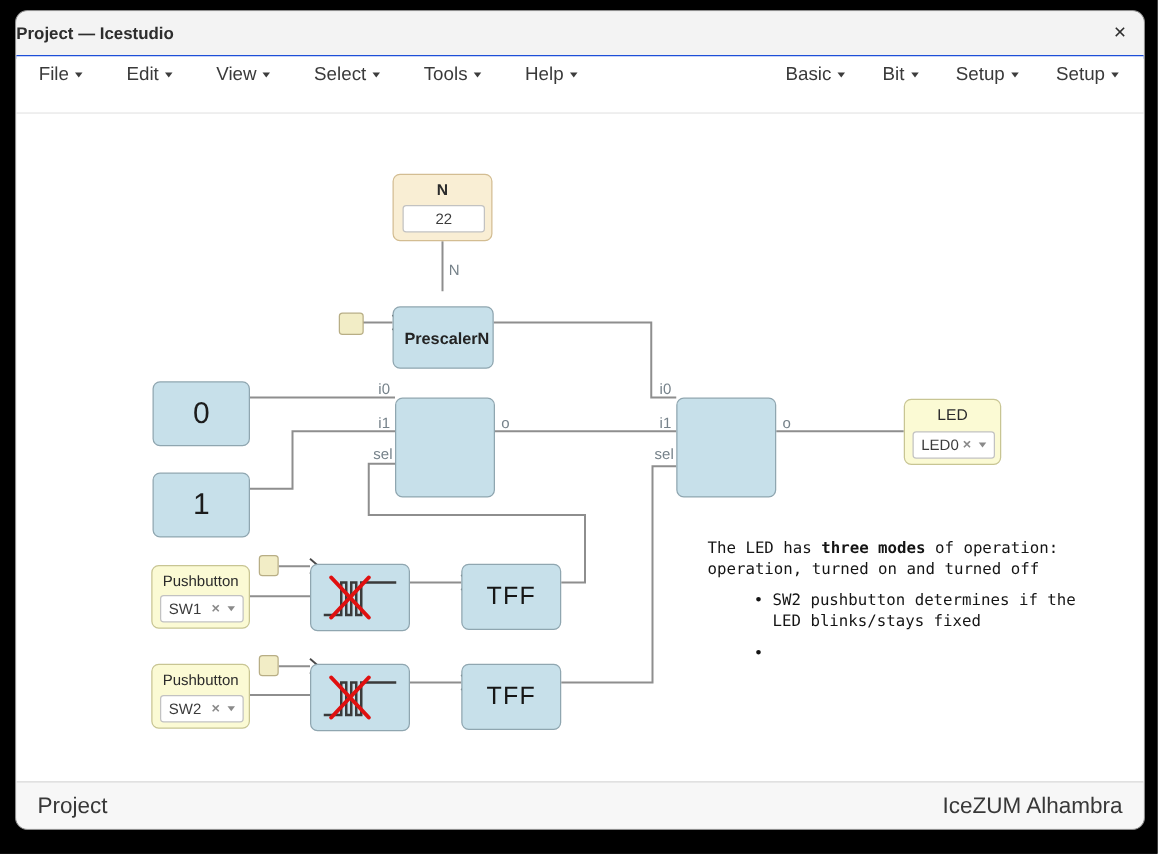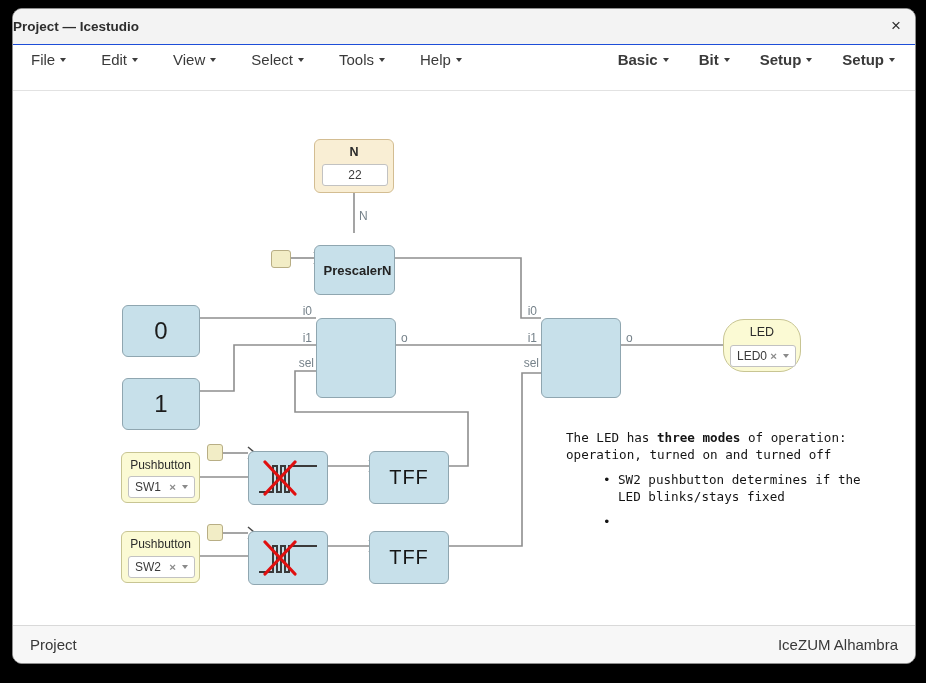--- a/index.html
+++ b/index.html
@@ -10,21 +10,21 @@
   .titlebar{position:absolute;left:0;top:0;right:0;height:35px;background:#f3f3f3;
             border-bottom:3px solid #1d4ed8;display:flex;align-items:center;justify-content:flex-start;}
   .title{font-size:13.5px;font-weight:bold;color:#2d2d2d;}
   .close{position:absolute;right:14px;top:7px;font-size:17px;color:#2d2d2d;line-height:20px;cursor:default;}
   
   .menubar{position:absolute;left:0;top:36px;right:0;height:46px;background:#fff;
            border-bottom:1px solid #e2e2e2;display:flex;align-items:center;
            justify-content:space-between;padding:0 20px 16px 18px;box-sizing:border-box;}
   .menu-group{display:flex;align-items:center;}
   .menu-group.left{gap:35px;}
-  .menu-group.right{gap:30px;font-weight:bold;}
+  .menu-group.right{gap:30px;}
   .menu-item{font-size:15px;color:#3a3a3a;display:flex;align-items:center;cursor:default;}
   .caret{display:inline-block;width:0;height:0;border-left:3.5px solid transparent;
          border-right:3.5px solid transparent;border-top:4.5px solid #3c3c3c;margin-left:5px;}
   
   .canvas{position:absolute;left:0;top:82px;width:904px;height:535px;background:#fff;}
   .wires{position:absolute;left:0;top:0;}
   .blk{position:absolute;box-sizing:border-box;border-radius:6px;}
   .blue{background:#c7e0ea;border:1.5px solid #8fa6b0;margin-top:12px;}
   .cream{background:#f9eed4;border:1.5px solid #d3bd92;}
   .yellow{background:#fbfad4;border:1.5px solid #c8c593;}
@@ -51,21 +51,21 @@
   
   .note{position:absolute;left:553px;top:338px;width:310px;
         font-family:"DejaVu Sans Mono", monospace;font-size:12.6px;line-height:17px;color:#141414;}
   .note-intro{white-space:pre-line;}
   .note-item{position:relative;padding-left:52px;margin-top:8px;white-space:pre-line;}
   .note-bullet{position:absolute;left:37px;top:0;}
   
   .footer{position:absolute;left:0;bottom:0;right:0;height:38px;background:#f7f7f7;
           border-top:1px solid #d9d9d9;display:flex;align-items:center;
           justify-content:space-between;padding:0 17px;box-sizing:border-box;
-          font-size:15px;color:#383838;}
+          font-size:18px;color:#383838;}
 </style>
 </head>
 <body>
 
 <div class="frame">
 
   <div class="titlebar">
     <span class="title">Project — Icestudio</span>
     <span class="close">×</span>
   </div>
@@ -175,21 +175,21 @@
     <span class="port-label alignr" style="left:277px;top:241px;width:22px;">i1</span>
     <span class="port-label alignr" style="left:271px;top:266px;width:30px;">sel</span>
     <span class="port-label" style="left:388px;top:241px;">o</span>
 
     <div class="blk blue" style="left:528px;top:215px;width:80px;height:80px;"></div>
     <span class="port-label alignr" style="left:502px;top:214px;width:22px;">i0</span>
     <span class="port-label alignr" style="left:502px;top:241px;width:22px;">i1</span>
     <span class="port-label alignr" style="left:496px;top:266px;width:30px;">sel</span>
     <span class="port-label" style="left:613px;top:241px;">o</span>
 
-    <div class="blk yellow" style="left:710px;top:228px;width:78px;height:53px;border-radius:21px;">
+    <div class="blk yellow" style="left:710px;top:228px;width:78px;height:53px;">
       <span class="blk-header">LED</span>
       <div class="valbox selbox" style="left:6px;top:25px;width:66px;height:22px;">
         <span>LED0</span>
         <span class="sel-icons">
           <span class="clear-x">×</span>
           <i class="sel-caret"></i>
         </span>
       </div>
     </div>
 

